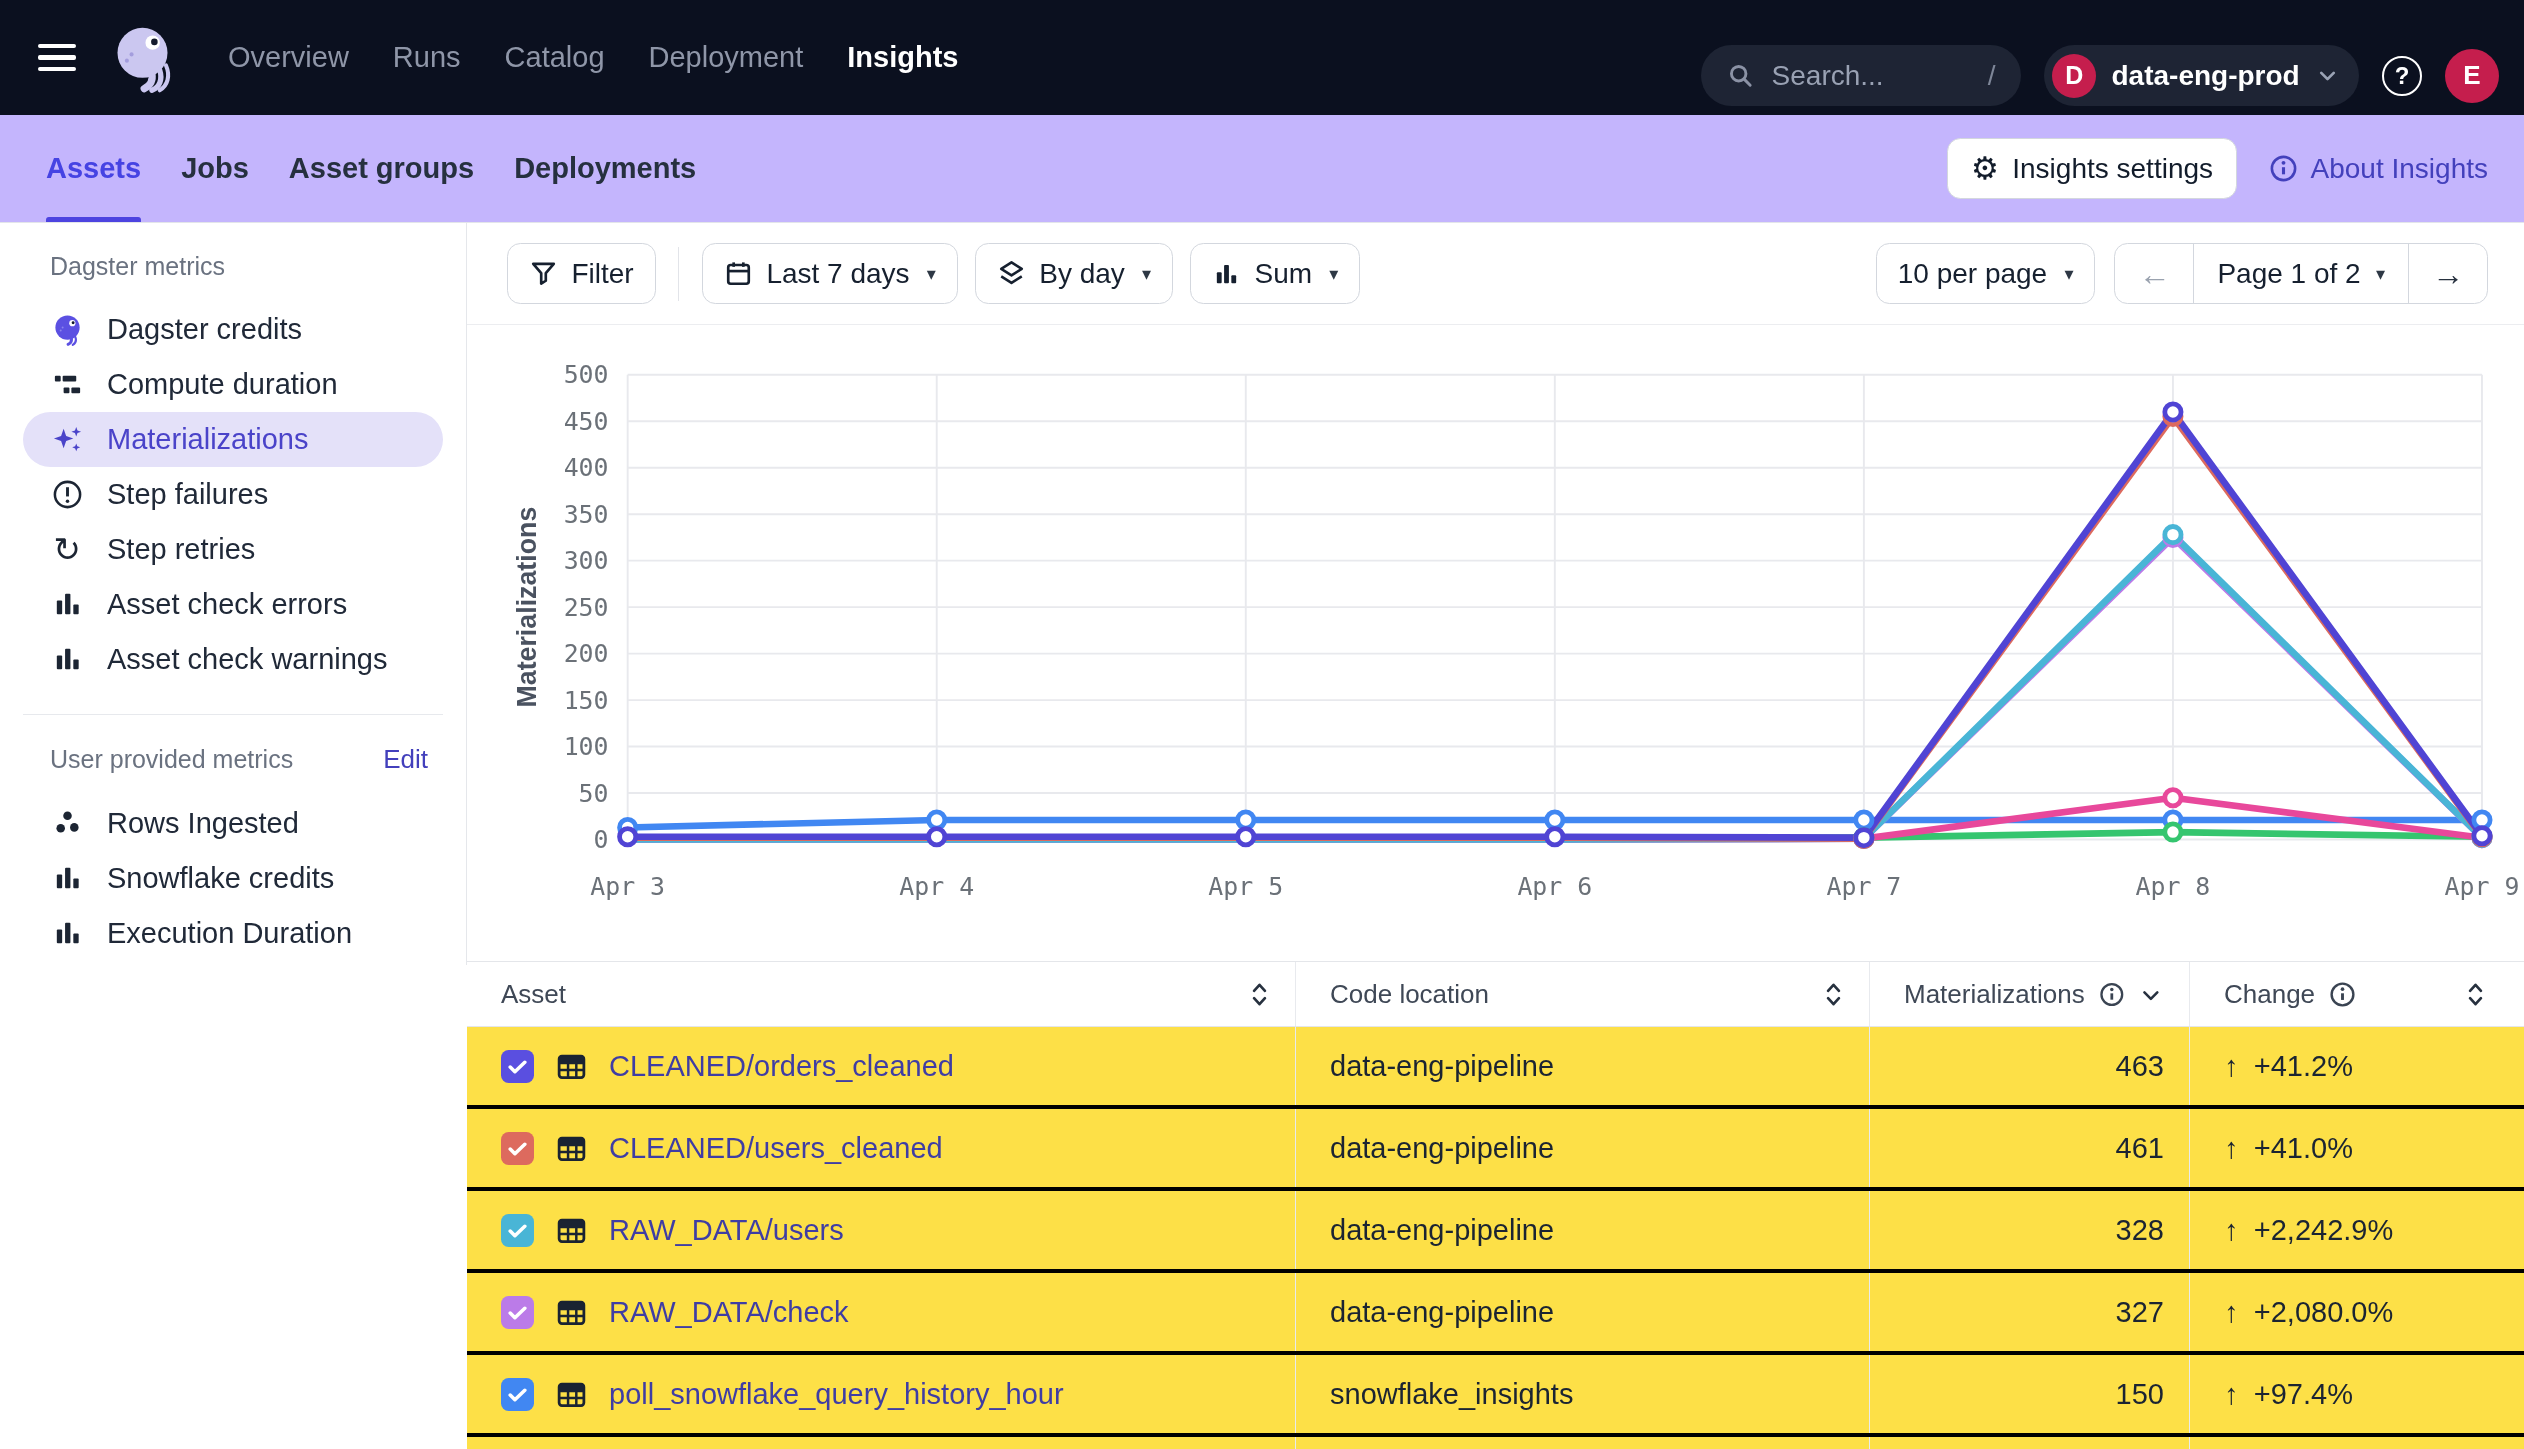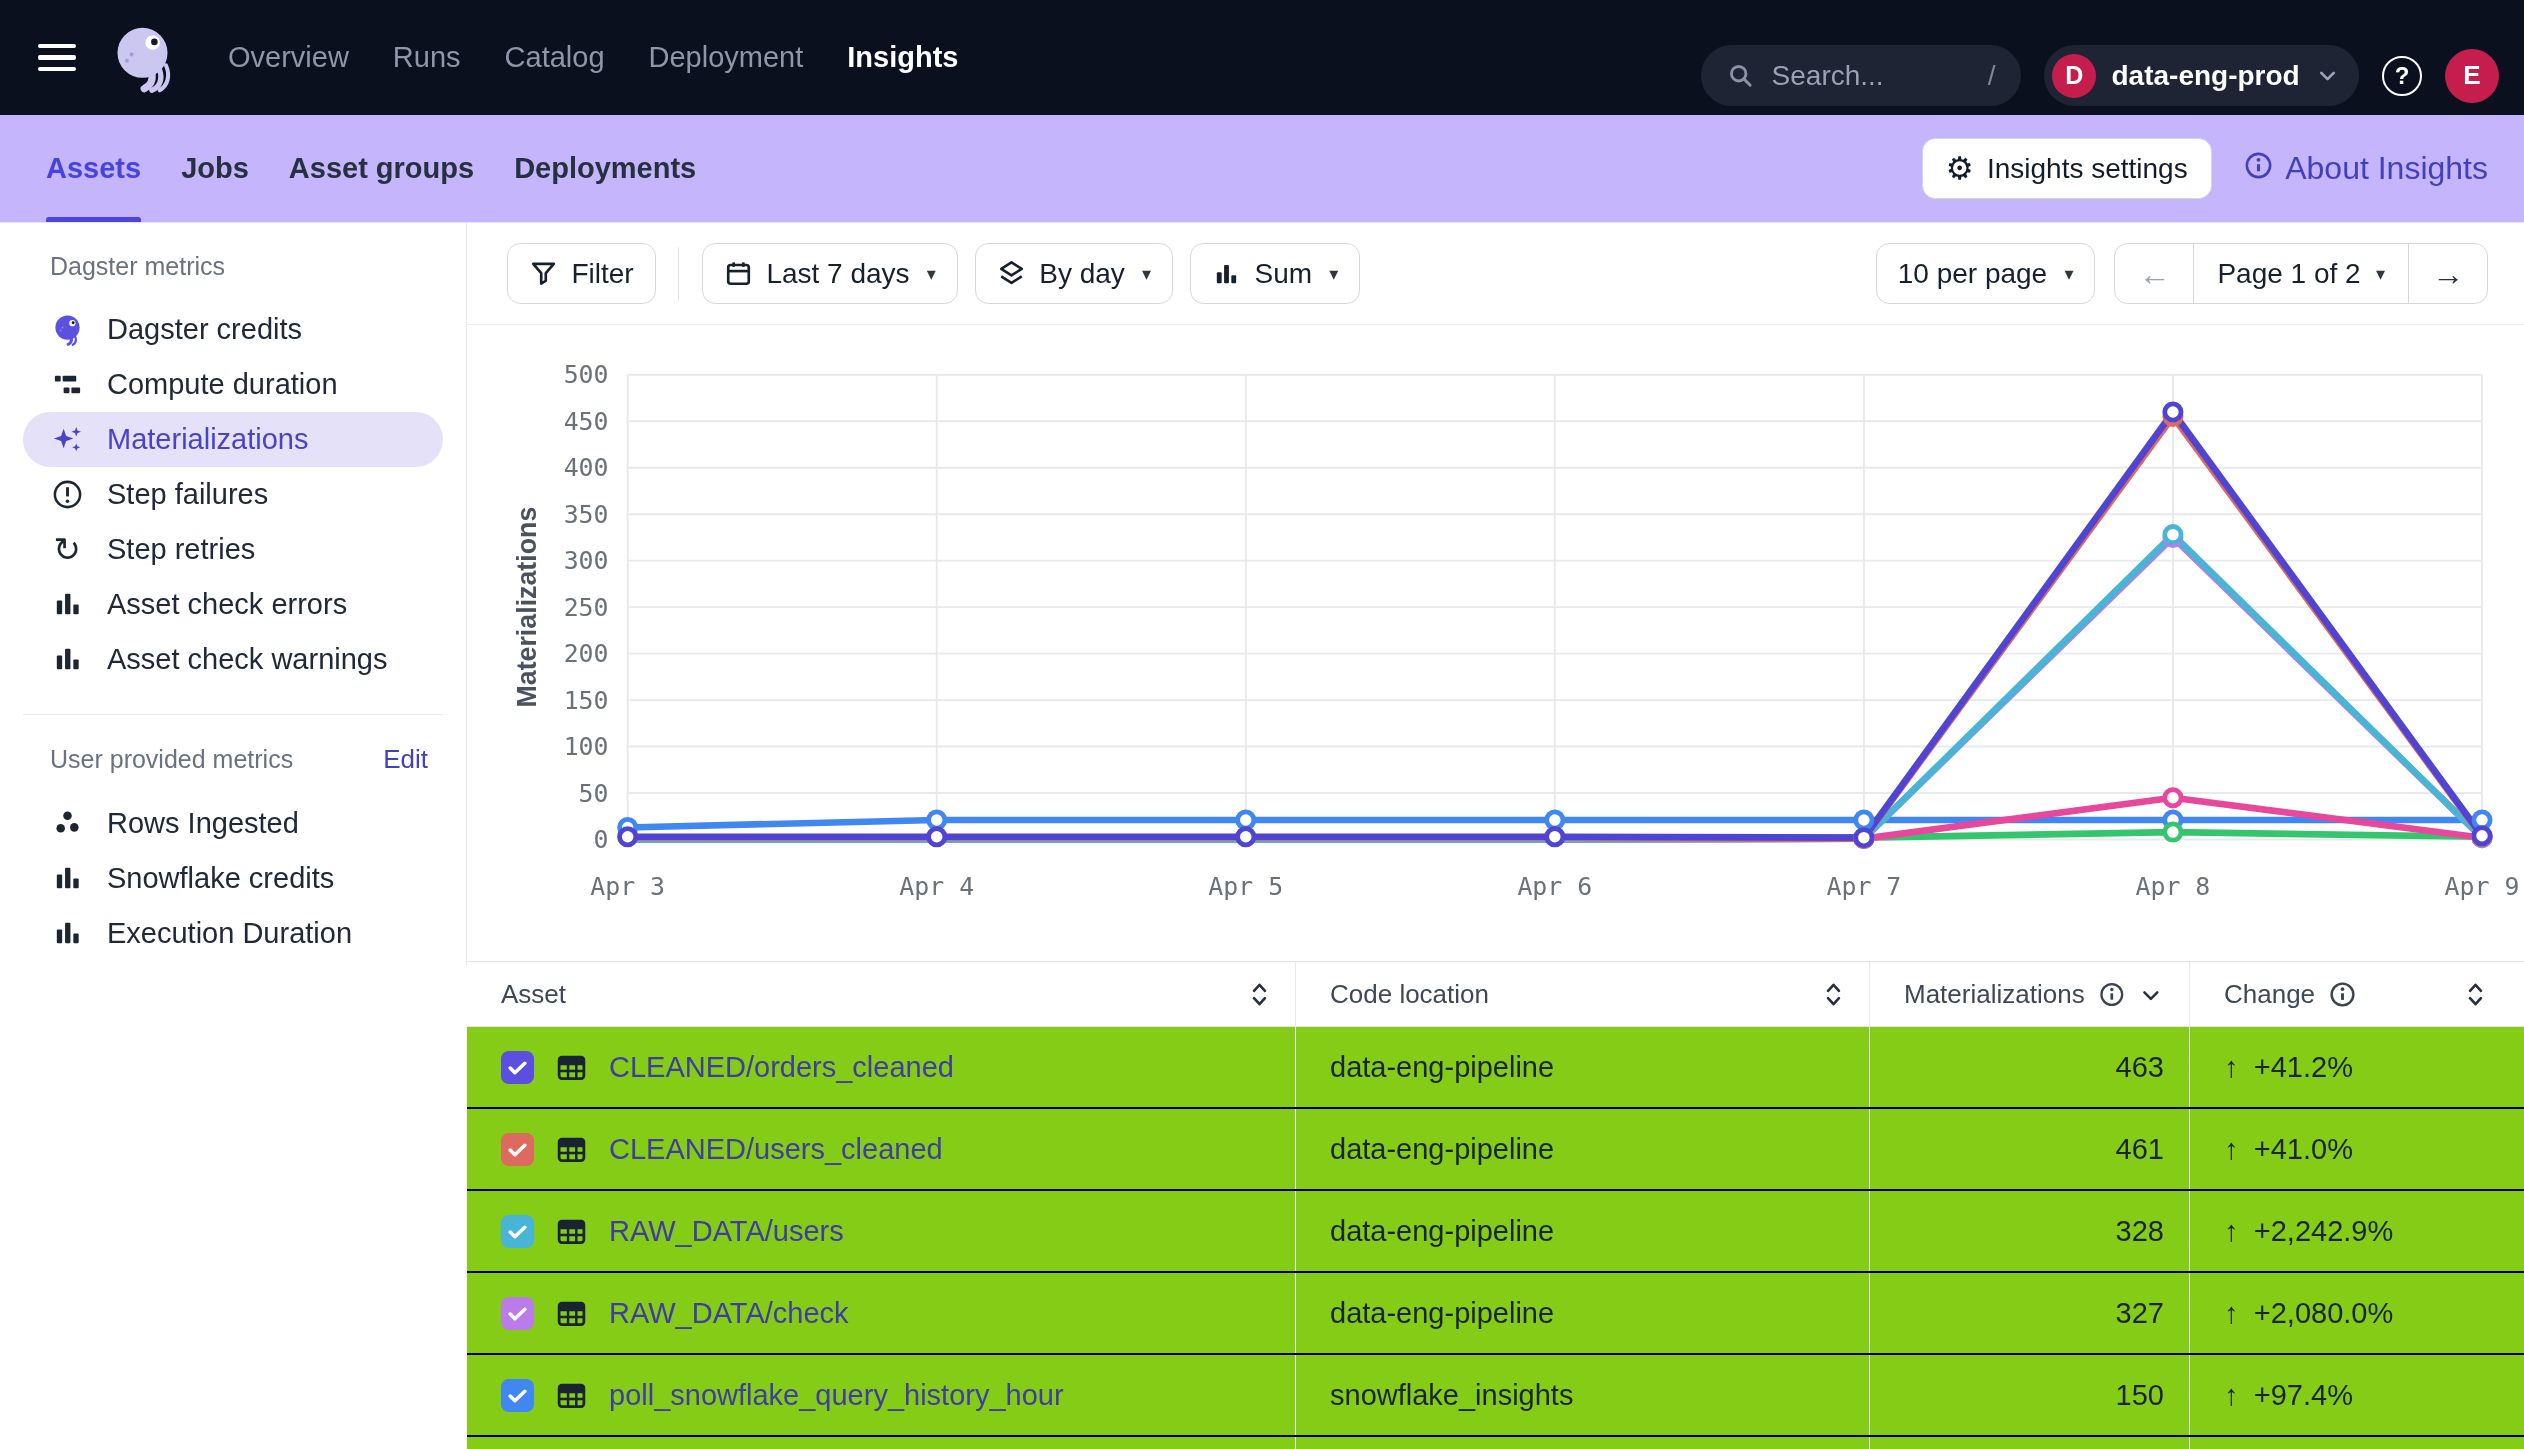--- a/index.html
+++ b/index.html
@@ -36,21 +36,21 @@
   .tabs { display:flex; gap:40px; height:100%; }
   .tab { position:relative; display:flex; align-items:center; font-size:29px; font-weight:600;
     color:#26303F; cursor:pointer; }
   .tab.active { color:#4643E3; }
   .tab.active::after { content:""; position:absolute; left:0; right:0; bottom:0; height:4.8px;
     background:#4D43E0; border-radius:2.9px 2.9px 0 0; }
   .subnav-right { margin-left:auto; display:flex; align-items:center; gap:31px; }
   .settings-btn { height:61px; border:1px solid #D3D7DE; border-radius:13.4px; background:#fff;
     display:flex; align-items:center; gap:13.4px; padding:0 23px; font-size:28px; color:#121C2B; cursor:pointer; }
   .gear-glyph { font-size:31px; line-height:1; }
-  .about-link { display:flex; gap:11.5px; color:#4340BC; font-size:32px; cursor:pointer; }
+  .about-link { display:flex; align-items:center; gap:11.5px; color:#4340BC; font-size:28px; cursor:pointer; }
 
   
   .sidebar { position:absolute; top:223px; left:0; width:466px; bottom:0; background:#fff; }
   .v-divider { position:absolute; top:223px; left:466px; width:1px; height:742px; background:#E5E7EB; }
   .side-title { font-size:25px; color:#6A7280; padding:29px 38px 21px 50px;
     display:flex; justify-content:space-between; align-items:center; }
   .side-edit { color:#4340BC; font-size:26px; cursor:pointer; }
   .side-item { margin:0 23px; height:55px; border-radius:28px; display:flex; align-items:center;
     gap:23px; padding-left:27px; font-size:29px; color:#202938; cursor:pointer; }
   .side-item.selected { background:#E4E1F9; color:#4A43C9; }
@@ -78,21 +78,21 @@
   .chart-wrap { position:absolute; top:102px; left:0; width:2058px; height:636px; }
 
   
   .tablegrid { position:absolute; top:738px; left:0; right:0; bottom:0; border-top:1px solid #E4E6EA; overflow:hidden; }
   .thead, .trow { display:grid; grid-template-columns:829px 574px 320px 1fr; }
   .thead { height:65px; border-bottom:1px solid #E4E6EA; }
   .th { display:flex; align-items:center; padding:0 25px 0 34px; font-size:26px; color:#3F4856;
     border-right:1px solid #E8EAEE; gap:13px; }
   .th:last-child { border-right:none; }
   .sort-push { margin-left:auto; }
-  .trow { height:82px; border-bottom:2px solid #000000; background:#84cc16; }
+  .trow { height:82px; border-bottom:4px solid #000000; background:#fde047; }
   .td { display:flex; align-items:center; padding:0 25px 0 34px; font-size:29px; color:#1B2432;
     border-right:1px solid #E8EAEE; min-width:0; }
   .td:last-child { border-right:none; }
   .checkbox { width:33px; height:33px; border-radius:7.7px; display:grid; place-items:center; flex:none; }
   .grid-icon { margin-left:21px; flex:none; display:grid; place-items:center; }
   .asset-link { color:#3F3DA4; margin-left:21px; white-space:nowrap; overflow:hidden; cursor:pointer; }
   .td.value { justify-content:flex-end; }
   .change-arrow { margin-right:15.3px; font-size:29px; }
   .scroll-track { position:absolute; top:804px; right:0; width:21px; bottom:0; background:#F4F5F7; }
 

